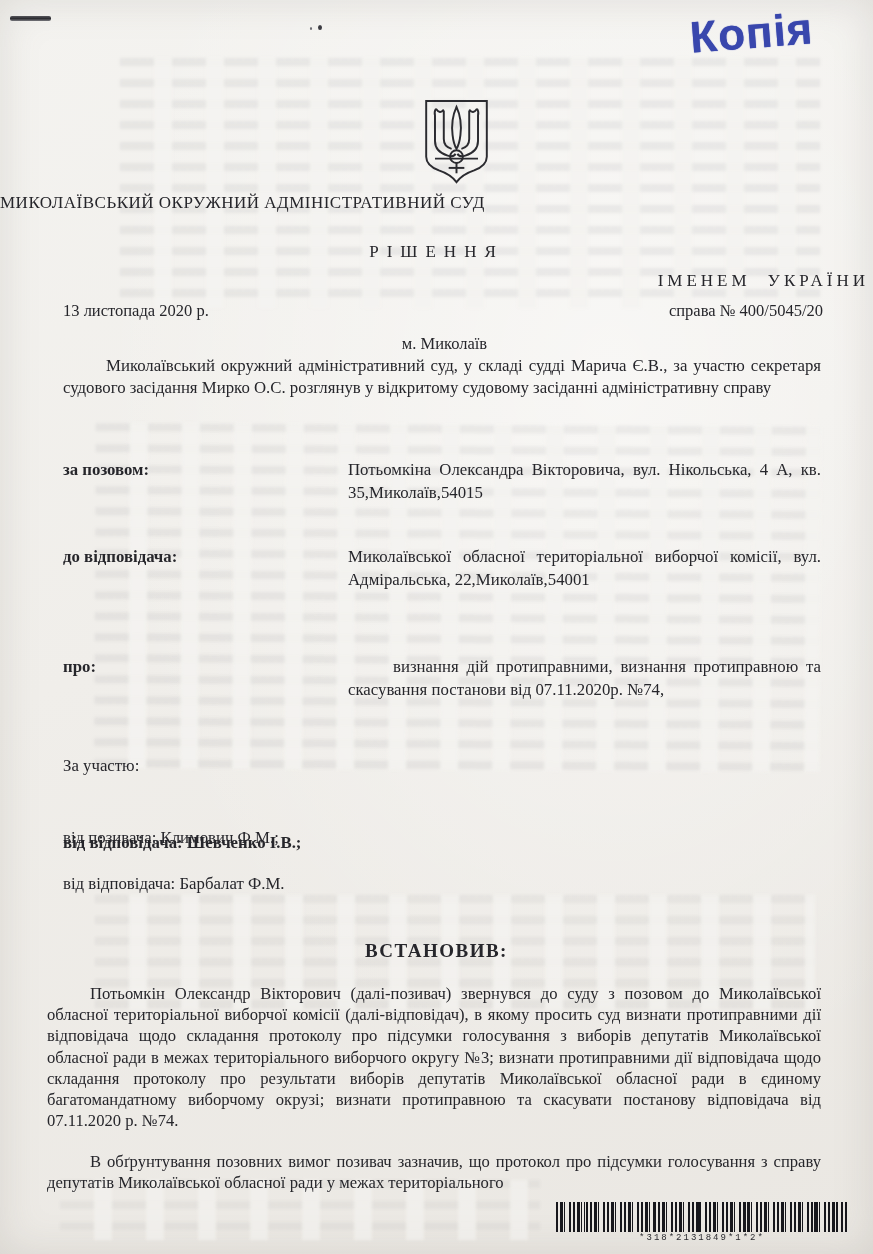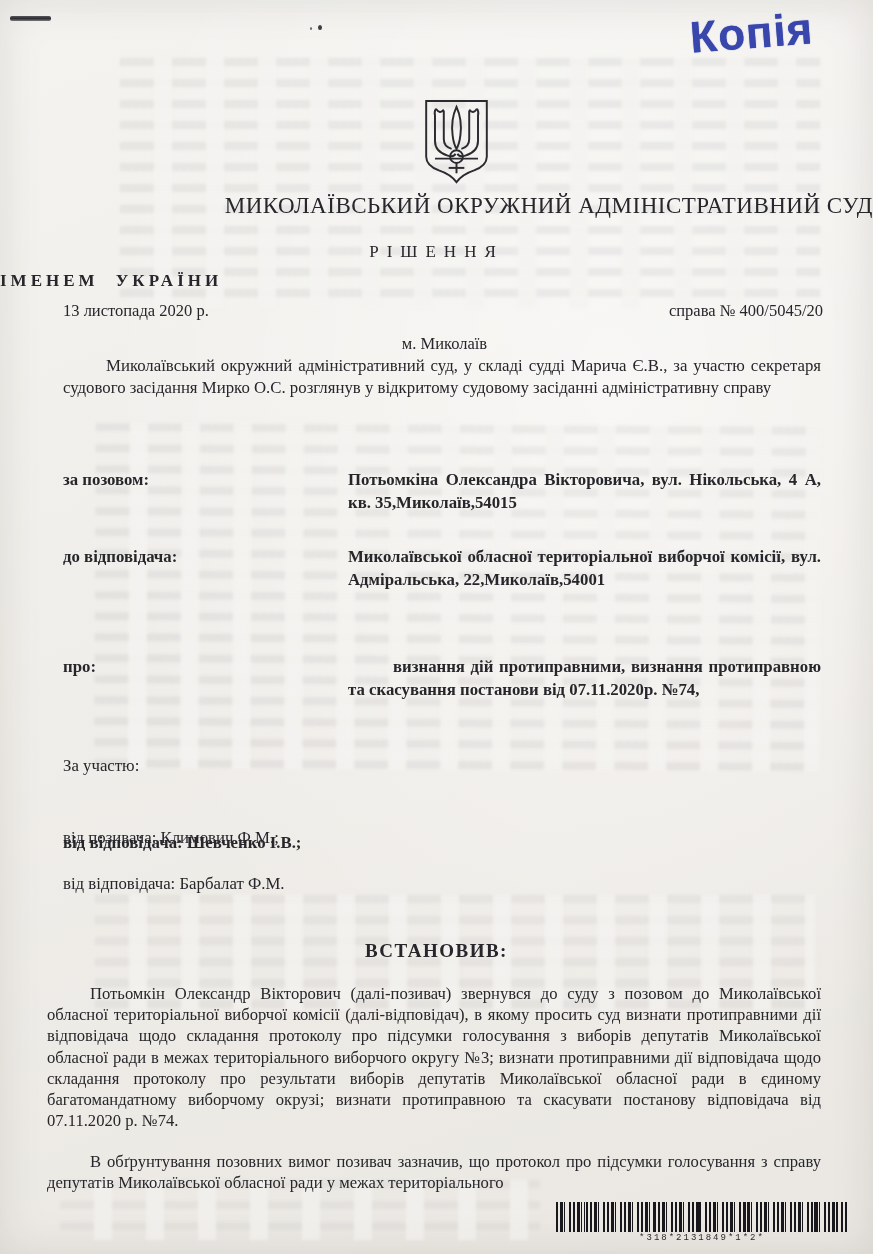--- a/index.html
+++ b/index.html
@@ -28,36 +28,36 @@
   .b3{left:95px;top:895px;width:720px;height:115px;opacity:.8;}
   .b4{left:60px;top:1180px;width:480px;height:60px;opacity:.7;}
   
   .stamp{position:absolute;left:690px;top:8px;
     font-family:"Liberation Sans", sans-serif;font-weight:bold;font-size:44px;
     transform:rotate(-4.5deg);letter-spacing:1px;opacity:.93;
     text-shadow:0 0 1px currentColor;}
   
   .emblem{position:absolute;left:421px;top:98px;}
   
-  .court-name{position:absolute;left:0;right:0;top:193px;text-align:right;
-    font-size:23px;letter-spacing:.5px;}
+  .court-name{position:absolute;left:0;right:0;top:193px;text-align:left;
+    font-size:17px;letter-spacing:.5px;}
   .doc-type{position:absolute;left:0;right:0;top:242px;text-align:center;
     font-size:17px;font-weight:normal;letter-spacing:8px;}
-  .in-name{position:absolute;left:0;right:16px;top:271px;text-align:left;
-    font-size:17px;font-weight:bold;letter-spacing:4px;word-spacing:9px;}
+  .in-name{position:absolute;left:0;right:4px;top:271px;text-align:right;
+    font-size:17px;font-weight:normal;letter-spacing:4px;word-spacing:9px;}
   .meta-row{position:absolute;left:63px;right:50px;top:301px;font-size:16.5px;}
   .meta-row .case{float:right;}
   .city{position:absolute;left:0;right:0;top:334px;text-align:center;font-size:16.5px;padding-left:16px;}
   
   .intro{position:absolute;left:63px;right:52px;top:355px;margin:0;
     font-size:16.8px;line-height:22px;text-align:justify;text-indent:43px;}
   .party-row{position:absolute;left:63px;right:52px;font-size:16.8px;line-height:23px;}
   .party-label{position:absolute;left:0;top:0;font-weight:bold;}
-  .party-value{margin-left:285px;text-align:justify;font-weight:bold;}
-  .pr1{top:468px;}
+  .party-value{margin-left:285px;text-align:justify;}
+  .pr1{top:458px;}
   .pr2{top:545px;}
   .pr3{top:655px;}
   .pr3 .party-value{text-indent:45px;}
   .participation-heading{position:absolute;left:63px;top:756px;font-size:16.8px;}
   .part-item{position:absolute;left:63px;font-size:16.8px;}
   .pi0{top:792px;margin-top:36px;} .pi1{top:833px;font-weight:bold;} .pi2{top:874px;}
   .established-heading{position:absolute;left:0;right:0;top:940px;text-align:center;
     font-size:19px;font-weight:bold;letter-spacing:1.5px;}
   .body-para{position:absolute;left:47px;right:52px;margin:0;
     font-size:16.6px;line-height:21.2px;text-align:justify;text-indent:43px;}

